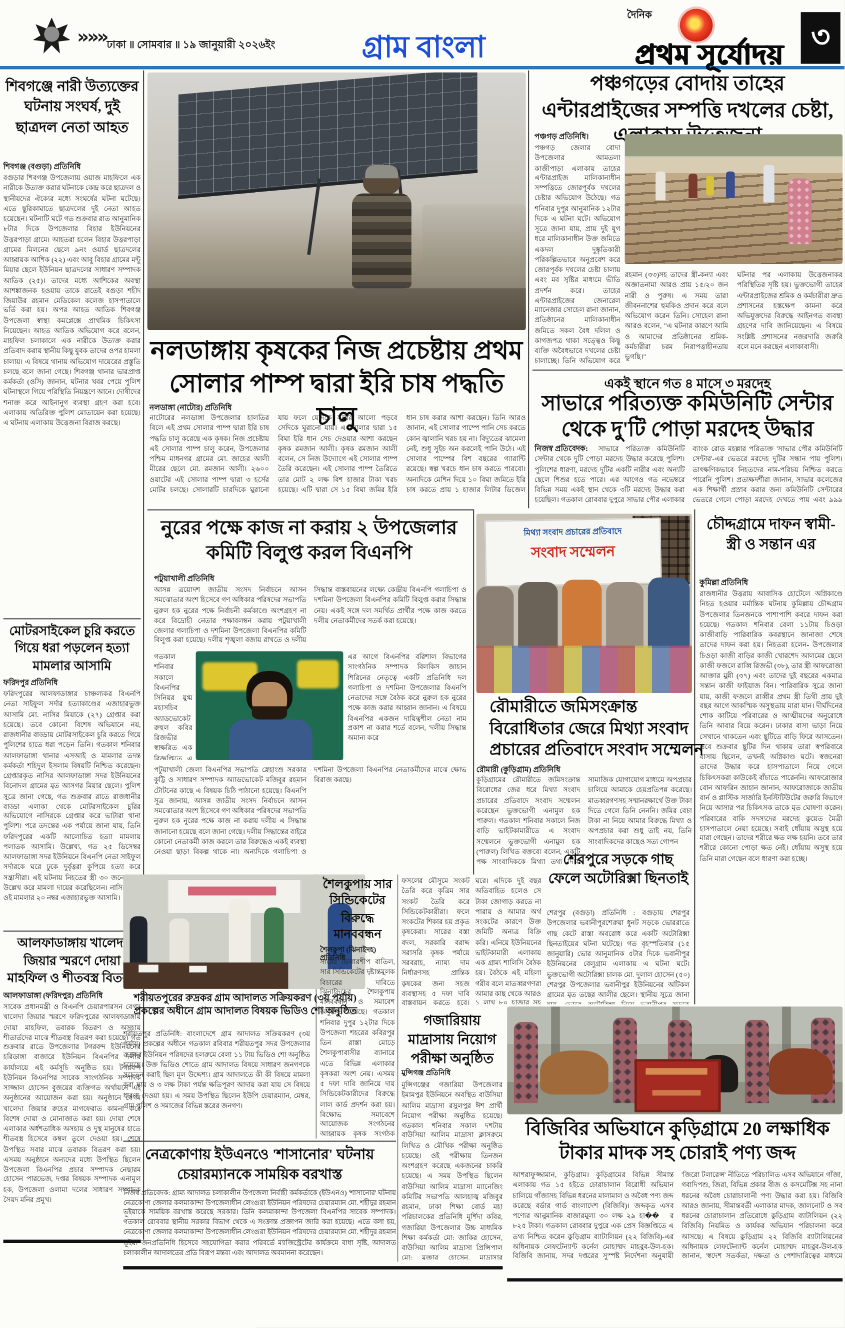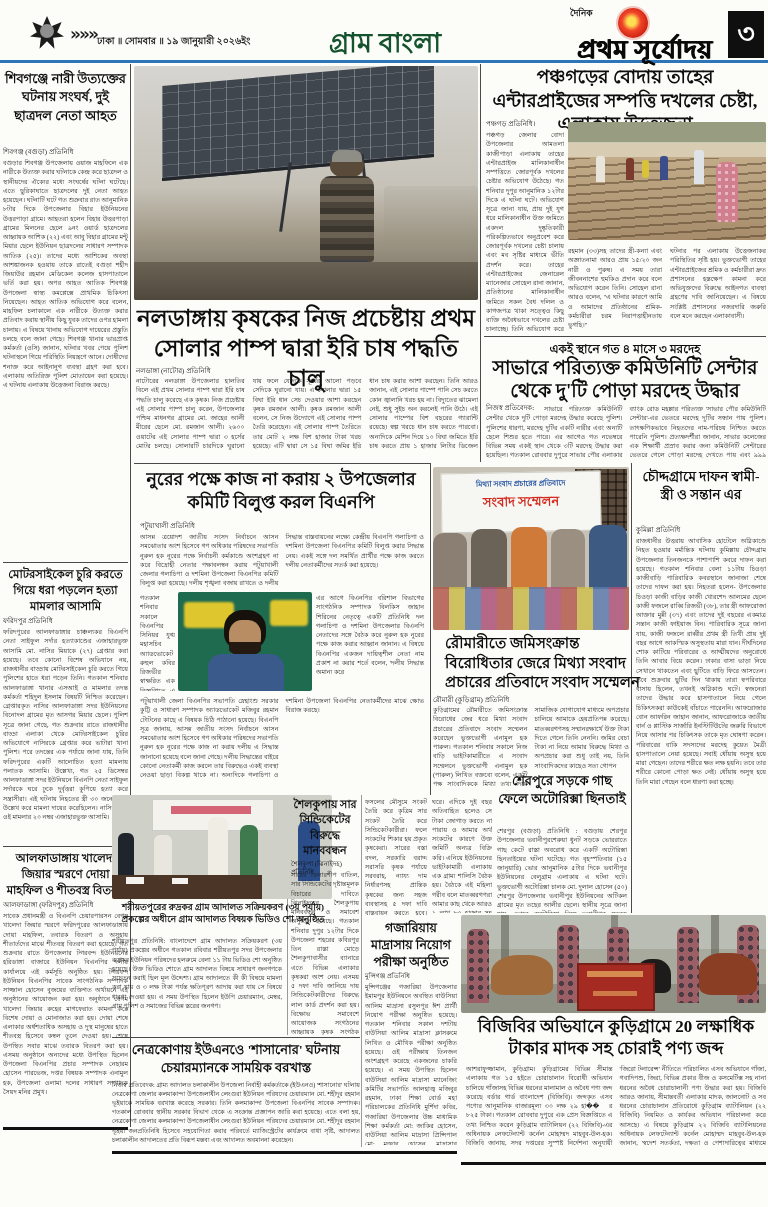--- a/index.html
+++ b/index.html
@@ -1,37 +1,37 @@
 <!DOCTYPE html>
 <html lang="bn"><head>
 <meta charset="utf-8">
 <style>
   html,body{margin:0;padding:0;background:#e9e9e6;}
   .page{position:relative;width:768px;height:1207px;background:#fcfcf9;overflow:hidden;
         font-family:"Liberation Serif","DejaVu Sans",serif;color:#141414;}
   .abs{position:absolute;}
   .headline{font-weight:bold;text-align:center;color:#0d0d0d;}
-  .byline{font-weight:normal;font-size:7px;line-height:1.3;}
+  .byline{font-weight:bold;font-size:7px;line-height:1.3;}
   .bodytext{font-size:6.3px;line-height:1.47;text-align:justify;overflow:hidden;color:#222;}
   .cols2{column-count:2;column-gap:7px;column-fill:auto;}
   .cols3{column-count:3;column-gap:8px;column-fill:auto;}
   .vline{width:1px;background:#4a4a4a;}
   .hline{height:1px;background:#4a4a4a;}
   .thick{height:3px;background:#111;}
   .bluebar{height:3px;background:#2e74b8;}
   .photo{overflow:hidden;}
   .caption{font-weight:bold;text-align:center;line-height:1.3;color:#111;}
   
   .star{width:34px;height:34px;background:#1c1c1c;
         clip-path:polygon(50% 0,63% 30%,93% 18%,80% 48%,100% 60%,68% 64%,72% 96%,50% 74%,28% 96%,32% 64%,0 60%,20% 48%,7% 18%,37% 30%);}
   .star::after{content:"";}
   .starcore{width:14px;height:14px;border-radius:50%;background:#8e8e8e;position:absolute;left:10px;top:10px;}
   .chev{font-family:"DejaVu Sans",sans-serif;font-weight:bold;font-size:17px;color:#1c1c1c;letter-spacing:-2px;}
   .dateline{font-size:9.5px;font-weight:bold;color:#222;}
-  .section-title{font-size:27px;font-weight:bold;color:#14532d;text-align:center;}
+  .section-title{font-size:27px;font-weight:bold;color:#1d4ed8;text-align:center;}
   .masthead-pre{font-size:9px;font-weight:bold;}
   .masthead-main{font-size:25px;font-weight:900;letter-spacing:0.5px;color:#0a0a0a;
                  text-shadow:0.6px 0 #0a0a0a, -0.6px 0 #0a0a0a;position:relative;z-index:2;}
   .sun{width:30px;height:30px;border-radius:50%;z-index:1;
        background:radial-gradient(circle at 45% 45%,#ffdf52 0 18%,#f0442a 40%,#cf2412 70%,#b51d0d 100%);
        box-shadow:0 0 0 2px rgba(207,36,18,.25);}
   .pagebox{background:#0f0f0f;color:#fff;text-align:center;font-weight:bold;font-size:27px;line-height:46px;}
   .figure{position:absolute;border-radius:2px;}
 </style>
 </head>

